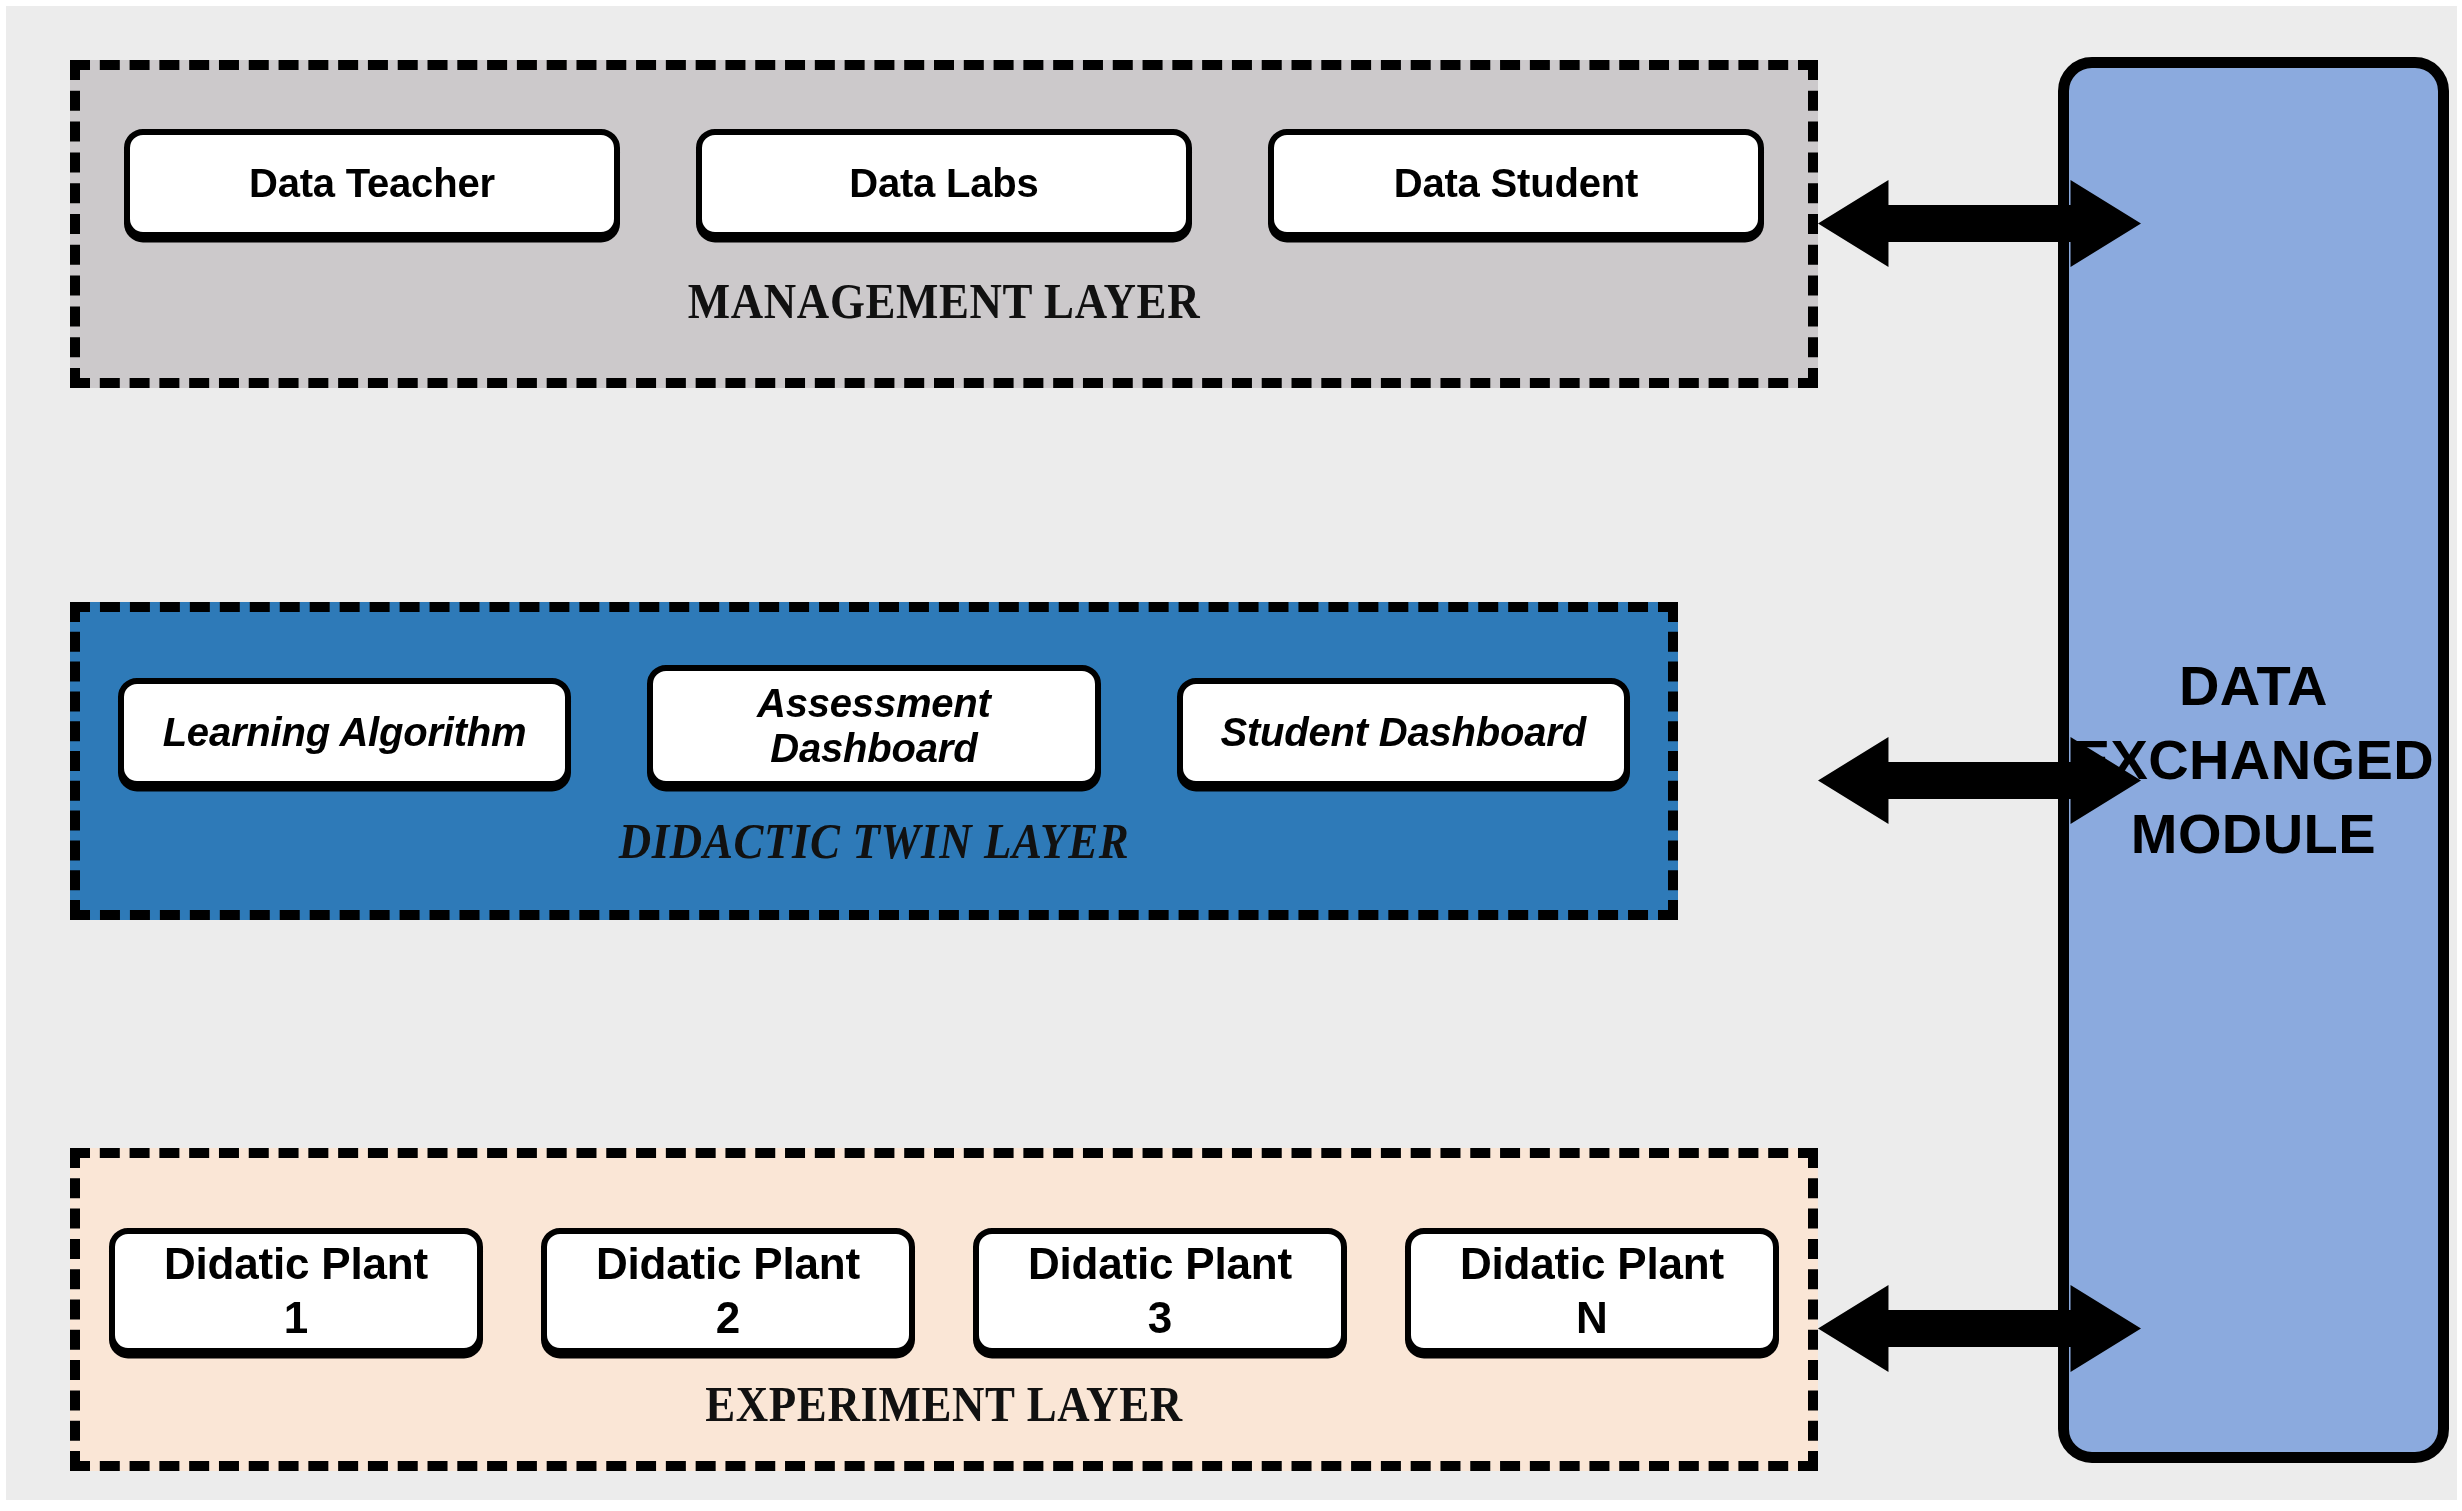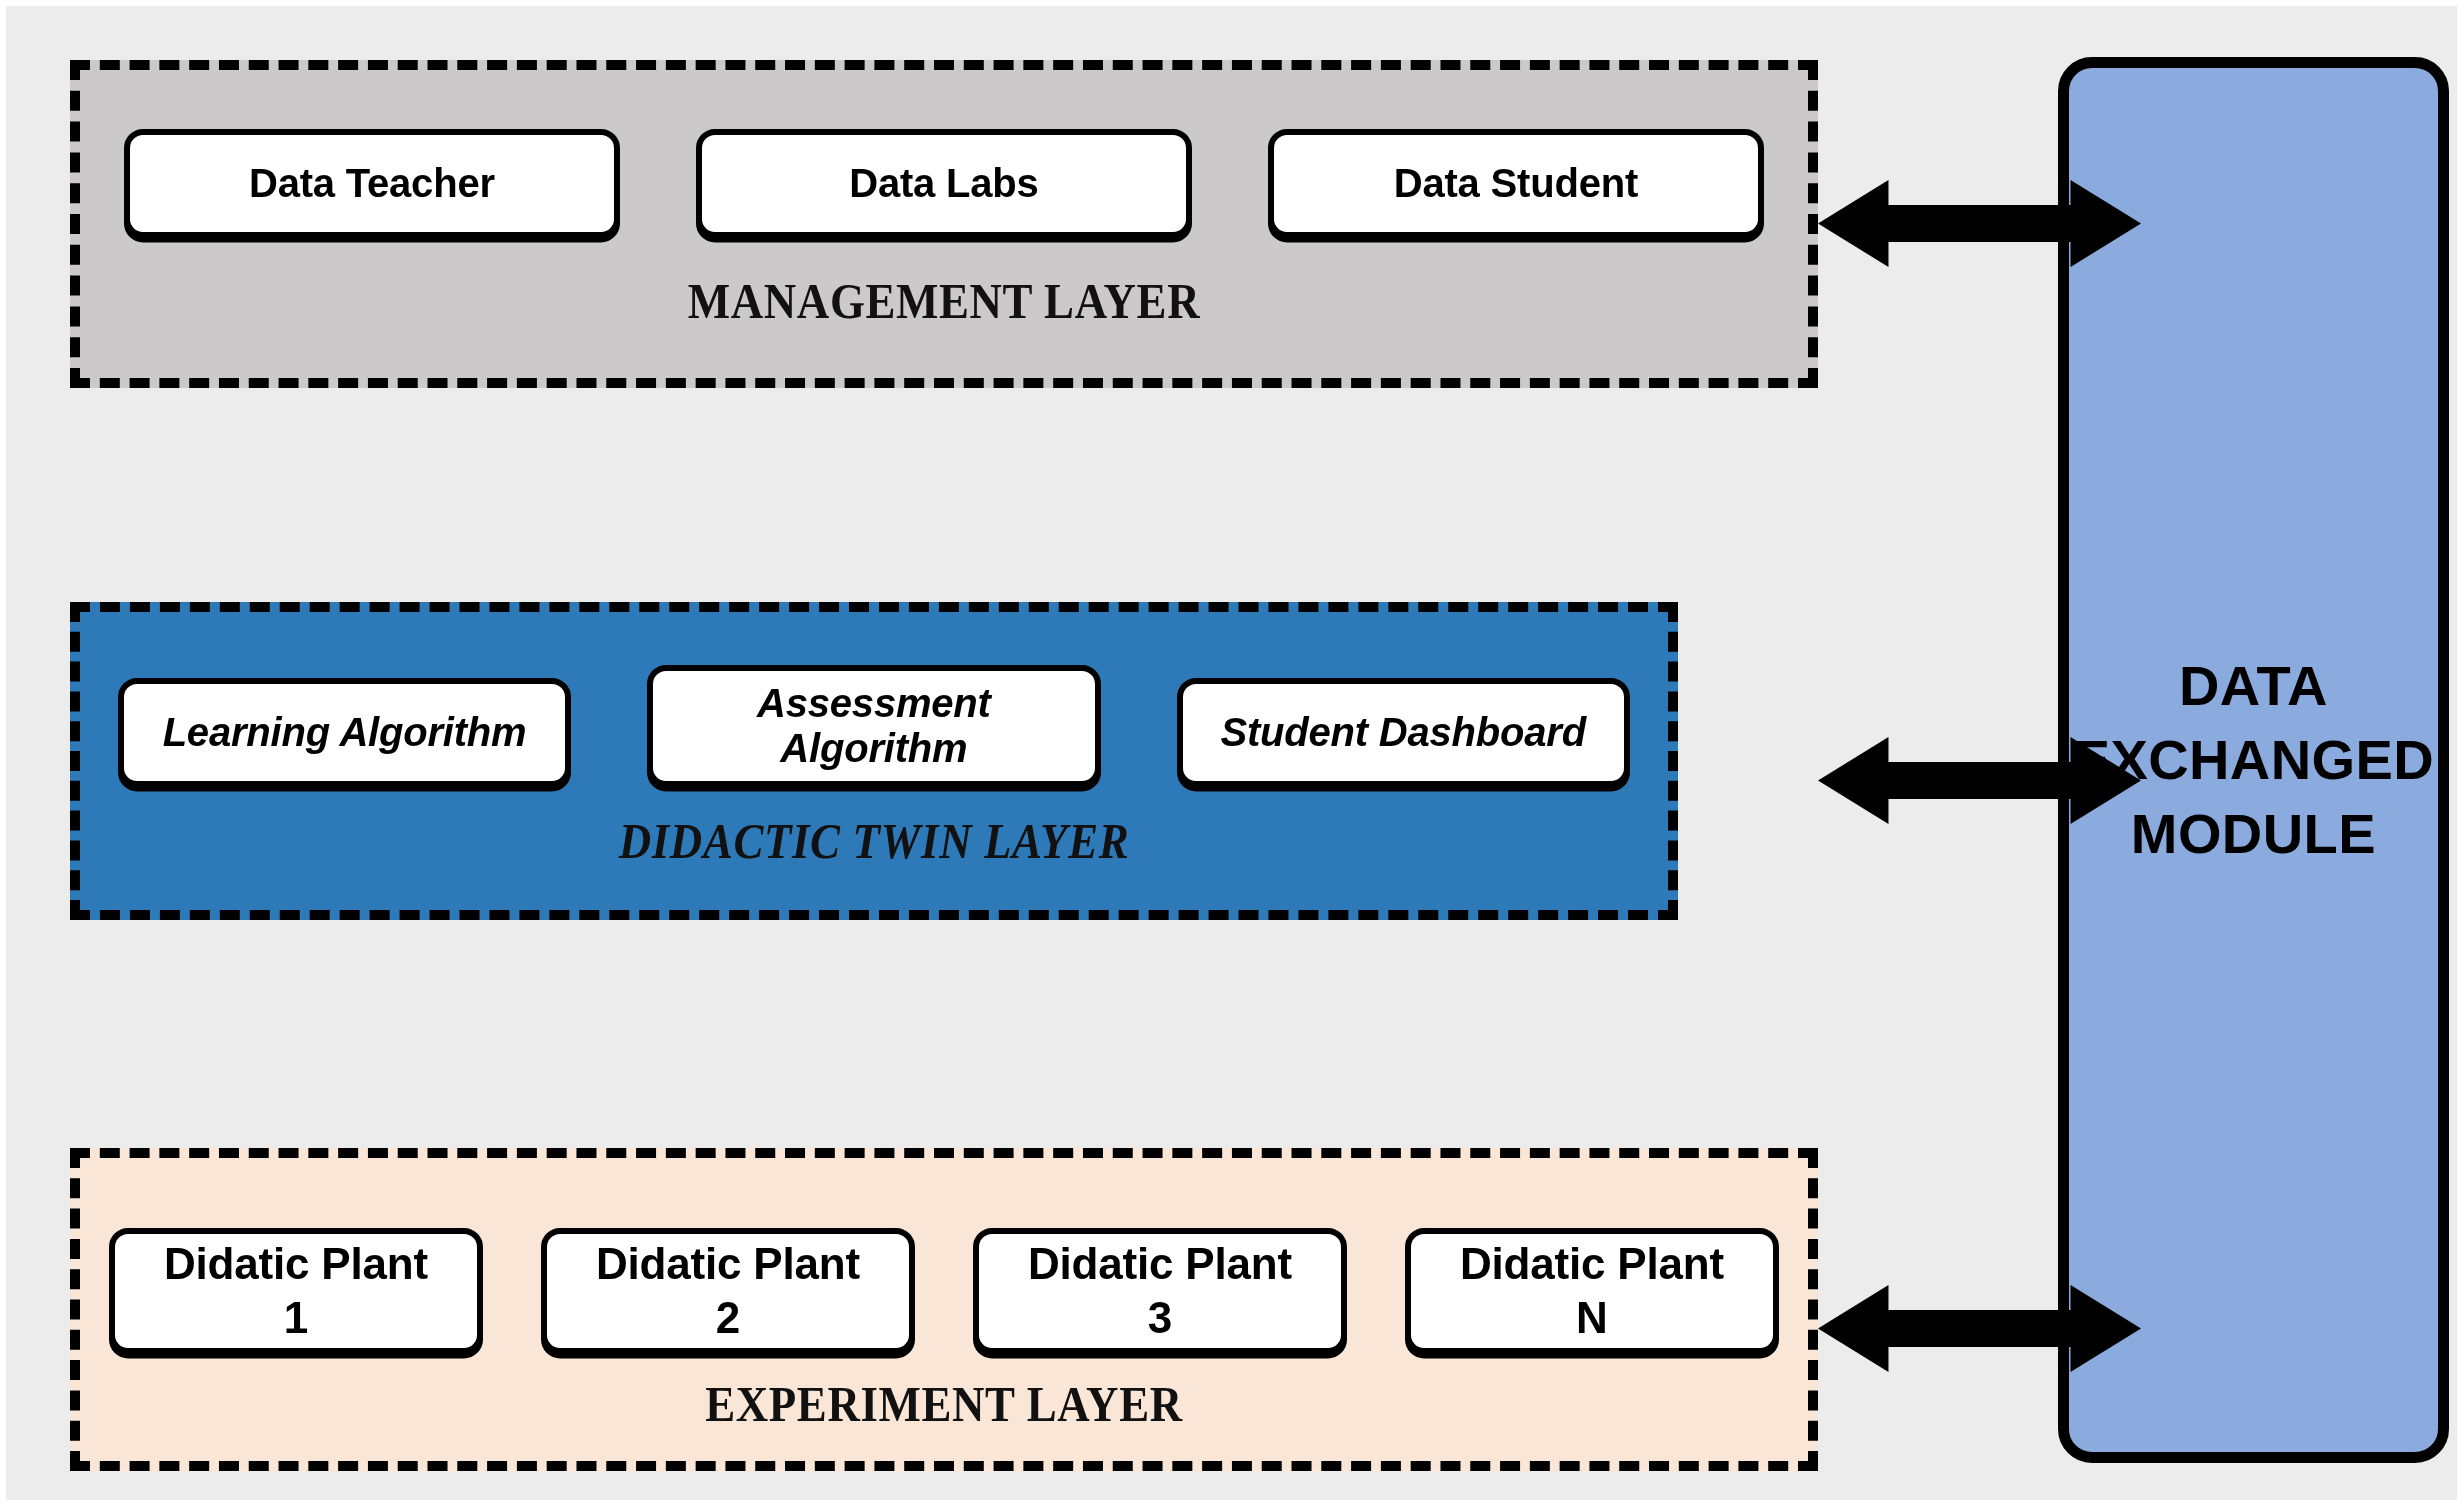--- a/index.html
+++ b/index.html
@@ -187,21 +187,21 @@
 
     <div class="layer" id="layer-didactic">
       <div class="layer-inner">
 
         <div class="node-row" id="row-didactic">
           <div class="node single">
             <span>Learning Algorithm</span>
           </div>
           <div class="node double">
             <span>Assessment</span>
-            <span class="line2">Algorithm</span>
+            <span class="line2">Dashboard</span>
           </div>
           <div class="node single">
             <span>Student Dashboard</span>
           </div>
         </div>
 
         <div class="layer-title" id="title-didactic">DIDACTIC TWIN LAYER</div>
       </div>
     </div>
 

